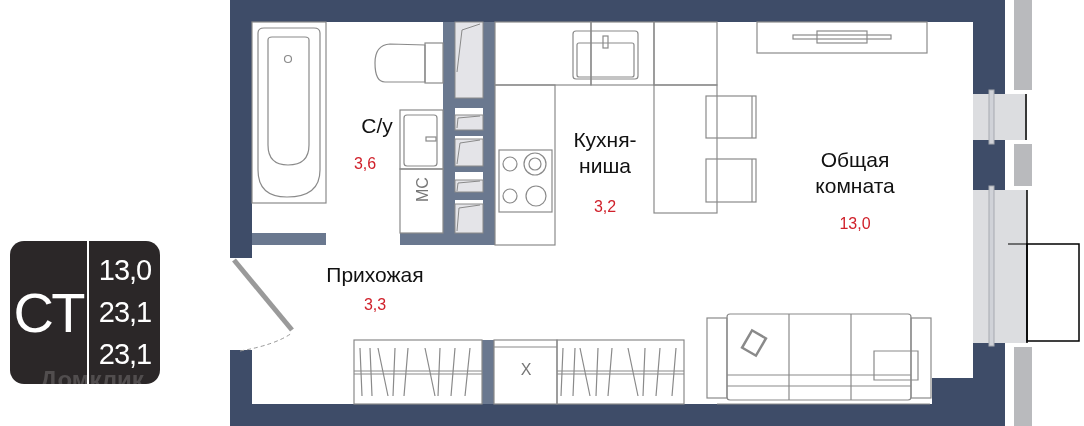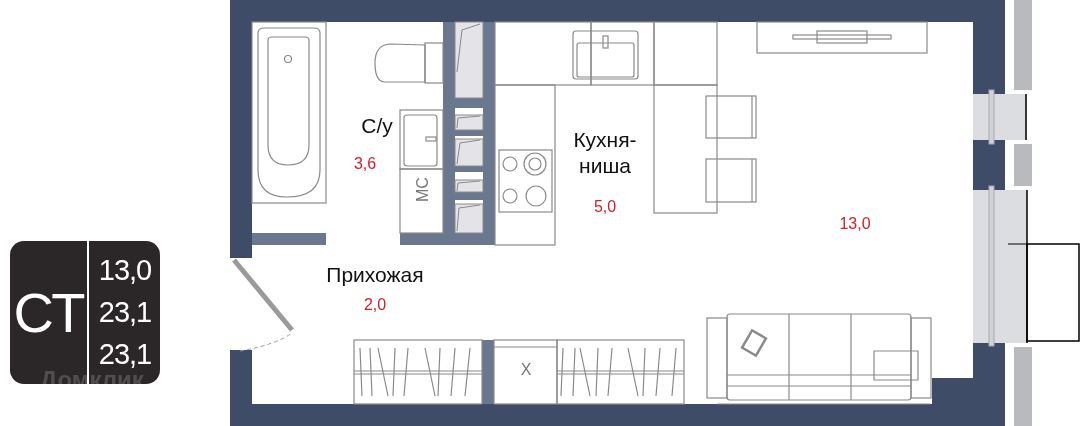--- a/index.html
+++ b/index.html
@@ -154,28 +154,30 @@
   </g>
 </svg>
 
 <div class="label" style="left:347px; top:113px; width:60px;">С/у</div>
 <div class="area" style="left:335px; top:155px; width:60px;">3,6</div>
 
 <div class="label" style="left:560px; top:127px; width:90px;">
   <div>Кухня-</div>
   <div>ниша</div>
 </div>
-<div class="area" style="left:560px; top:198px; width:90px;">5,0</div>
+<div class="area" style="left:560px; top:198px; width:90px;">3,2</div>
 
 <div class="label" style="left:795px; top:147px; width:120px;">
+  <div>Общая</div>
+  <div>комната</div>
 </div>
 <div class="area" style="left:795px; top:215px; width:120px;">13,0</div>
 
 <div class="label" style="left:305px; top:262px; width:140px;">Прихожая</div>
-<div class="area" style="left:305px; top:296px; width:140px;">2,0</div>
+<div class="area" style="left:305px; top:296px; width:140px;">3,3</div>
 
 <div style="position:absolute; left:411px; top:181px; font-size:16px; color:#777; transform:rotate(-90deg); transform-origin:center; width:24px; text-align:center;">МС</div>
 <div style="position:absolute; left:516px; top:361px; font-size:16px; color:#777; width:20px; text-align:center;">Х</div>
 
 <div class="badge">
   <div class="type">СТ</div>
   <div class="sep"></div>
   <div class="vals">
     <div>13,0</div>
     <div>23,1</div>

